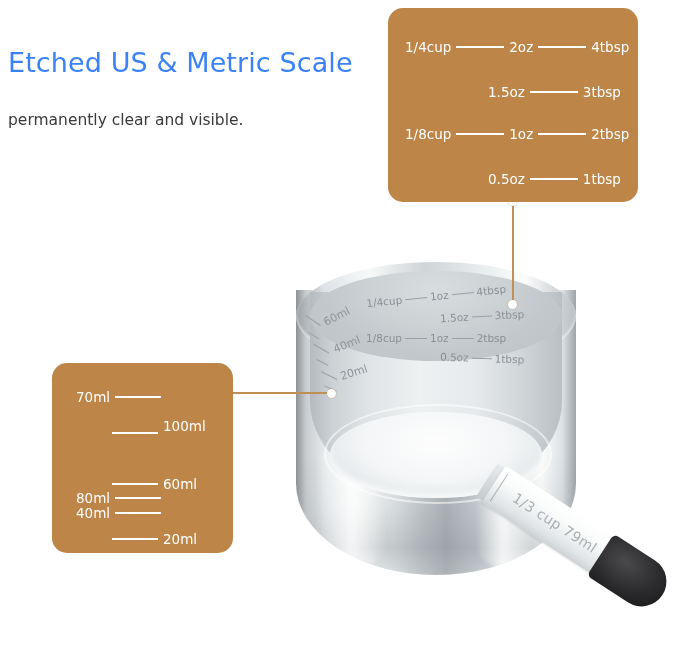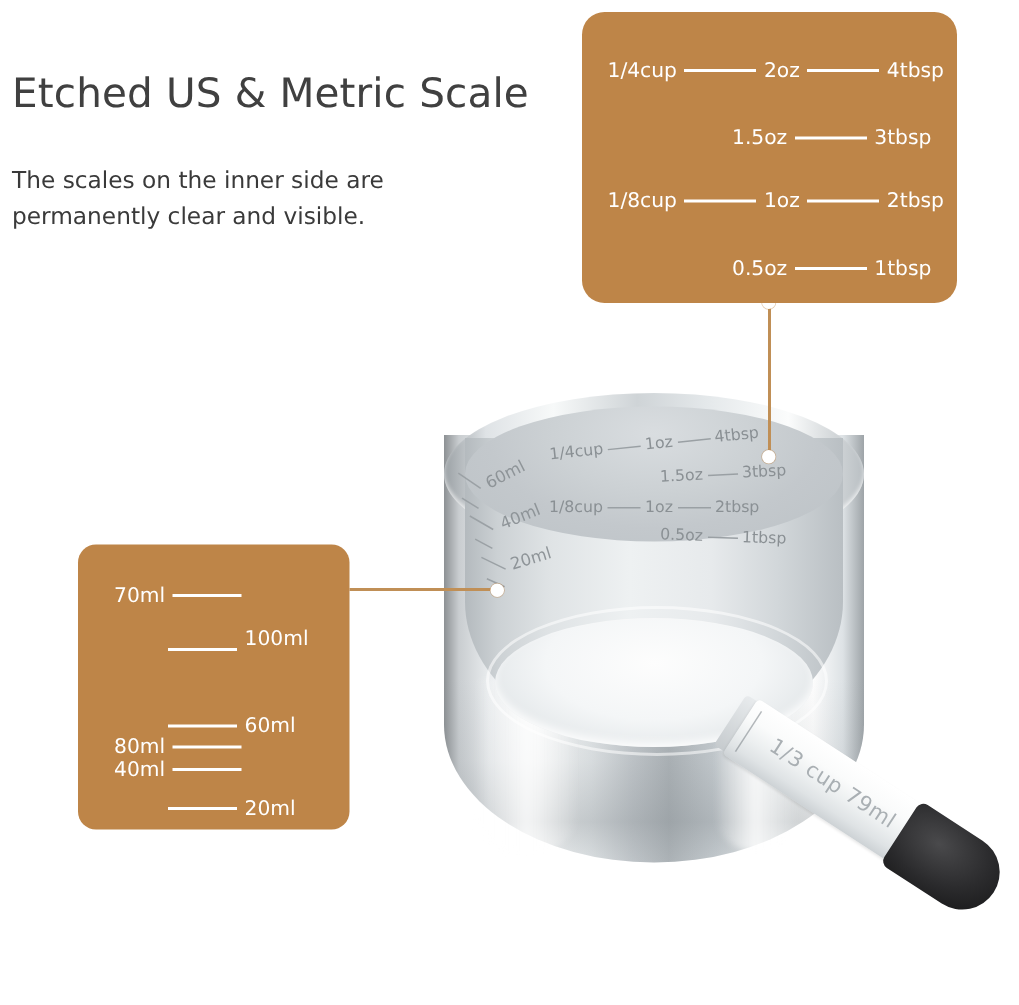--- a/index.html
+++ b/index.html
@@ -7,36 +7,36 @@
     width:679px;height:670px;
     background:#ffffff;
     font-family:"DejaVu Sans","Liberation Sans",sans-serif;
     overflow:hidden;position:relative;
   }
   #stage{position:absolute;left:0;top:0;width:679px;height:670px;}
 
   
   .headline{
     position:absolute;left:8px;top:48px;width:370px;
-    font-size:27px;line-height:1.1;color:#404040;
+    font-size:27px;line-height:1.1;color:#3b82f6;
     font-weight:400;letter-spacing:.1px;white-space:nowrap;
   }
   .bodytext{
     position:absolute;left:8px;top:108px;width:300px;
     font-size:15.5px;line-height:24px;color:#3a3a3a;font-weight:400;
   }
   .bodytext div{white-space:nowrap;}
 
   
   .callout{
     position:absolute;border-radius:15px;
     background:#be8548;overflow:hidden;
   }
   #callout-us{left:388px;top:8px;width:250px;height:194px;}
-  #callout-metric{left:52px;top:363px;width:181px;height:190px;border-radius:12px;}
+  #callout-metric{left:52px;top:363px;width:181px;height:190px;}
 
   .crow{position:absolute;display:flex;align-items:center;
         color:#ffffff;font-size:13.5px;white-space:nowrap;}
   .crow .lbl{color:#ffffff;}
   .dash{display:inline-block;height:0;border-top:2px solid #ffffff;
         margin:0 5px;vertical-align:middle;}
 
   
   .connector{position:absolute;background:#c08f56;}
   .dot{position:absolute;width:9px;height:9px;border-radius:50%;
@@ -172,21 +172,20 @@
   }
 </style>
 </head>
 <body>
 
 <div id="stage">
 
   <div class="headline">Etched US &amp; Metric Scale</div>
 
   <div class="bodytext">
-    <div>The scales on the inner side are</div>
     <div>permanently clear and visible.</div>
   </div>
 
   <div id="cup">
 
     <div class="pan-body"></div>
     <div class="pan-body-shade"></div>
     <div class="body-gloss"></div>
     <div class="body-gloss2"></div>
 

